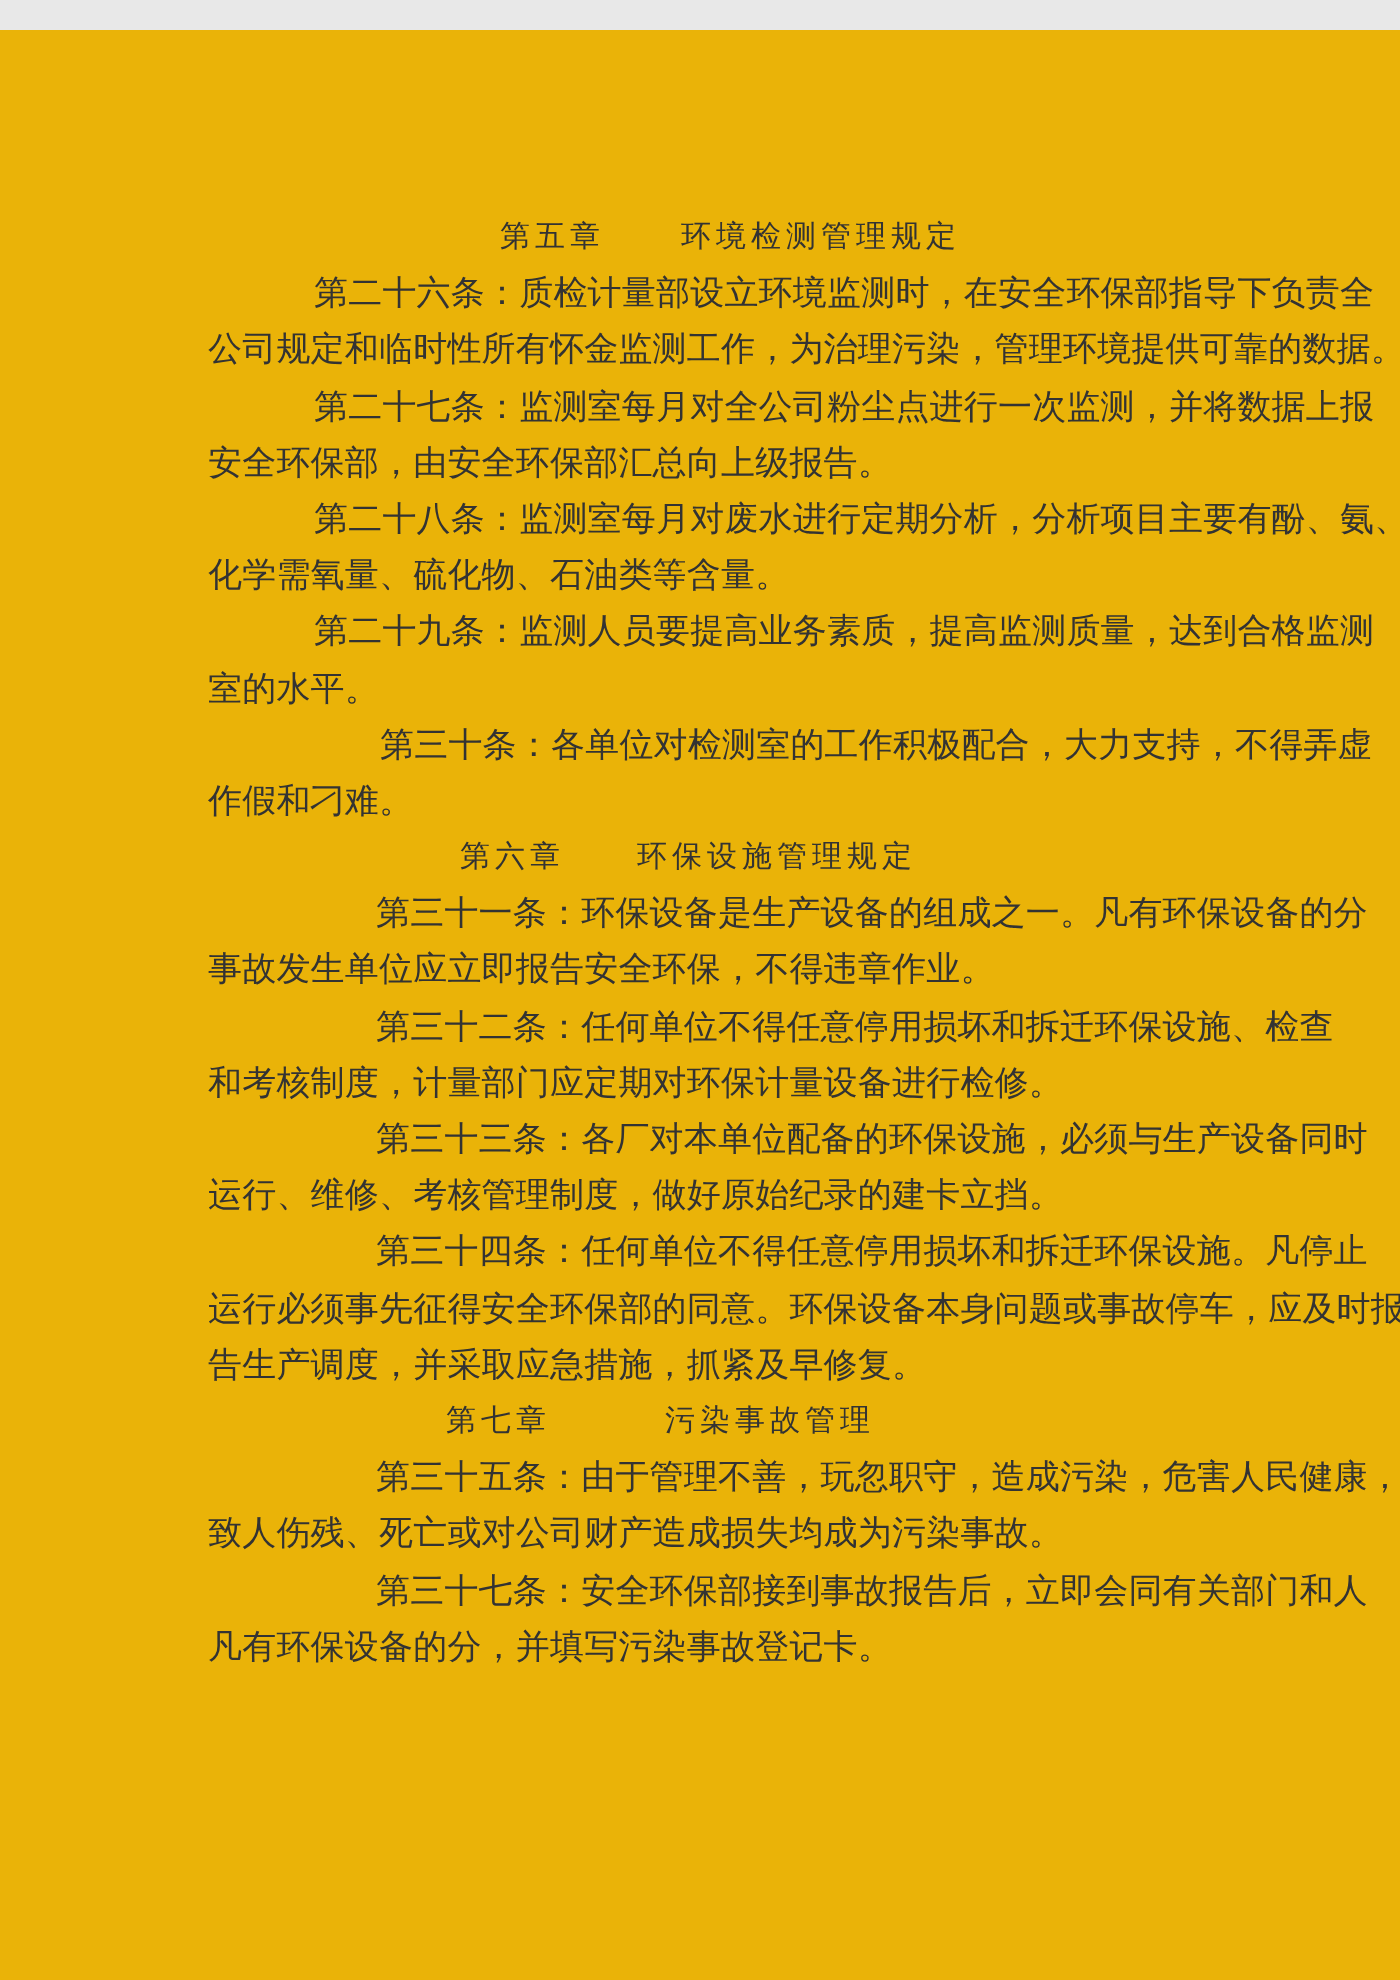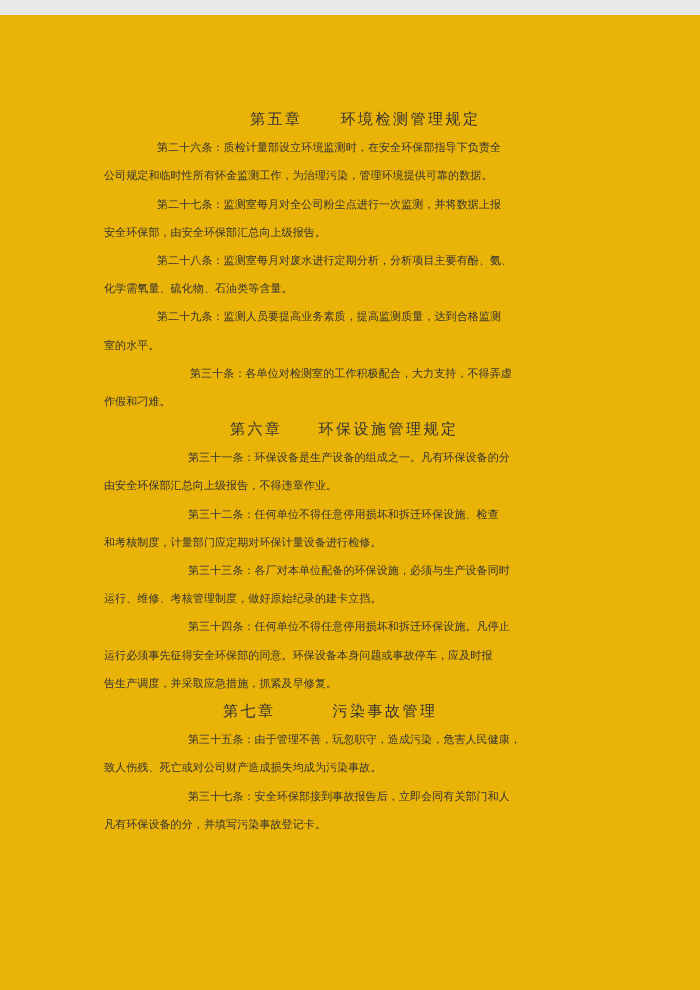--- a/index.html
+++ b/index.html
@@ -16,21 +16,21 @@
     overflow: hidden;
     font-family: "Liberation Serif", "DejaVu Serif", serif;
   }
   .content {
     position: absolute;
     left: 104px;
     top: 90px;
     width: 516px;
   }
   .line {
-    font-size: 11px;
+    font-size: 17px;
     line-height: 28.2px;
     height: 28.2px;
     white-space: nowrap;
     letter-spacing: 0.1px;
   }
   .chapter-heading {
     line-height: 28.2px;
     height: 28.2px;
     white-space: nowrap;
   }
@@ -62,21 +62,21 @@
         <div class="line" style="padding-left: 53px;">第二十九条：监测人员要提高业务素质，提高监测质量，达到合格监测</div>
         <div class="line">室的水平。</div>
       </div>
       <div>
         <div class="line" style="padding-left: 86px;">第三十条：各单位对检测室的工作积极配合，大力支持，不得弄虚</div>
         <div class="line">作假和刁难。</div>
       </div>
       <div class="chapter-heading" style="padding-left: 126px;"><span class="chapter-num" style="margin-right: 36px;">第六章</span><span class="chapter-title">环保设施管理规定</span></div>
       <div>
         <div class="line" style="padding-left: 84px;">第三十一条：环保设备是生产设备的组成之一。凡有环保设备的分</div>
-        <div class="line">由安全环保部汇总向上级报告，不得违章作业。</div>
+        <div class="line">事故发生单位应立即报告安全环保，不得违章作业。</div>
       </div>
       <div>
         <div class="line" style="padding-left: 84px;">第三十二条：任何单位不得任意停用损坏和拆迁环保设施、检查</div>
         <div class="line">和考核制度，计量部门应定期对环保计量设备进行检修。</div>
       </div>
       <div>
         <div class="line" style="padding-left: 84px;">第三十三条：各厂对本单位配备的环保设施，必须与生产设备同时</div>
         <div class="line">运行、维修、考核管理制度，做好原始纪录的建卡立挡。</div>
       </div>
       <div>

